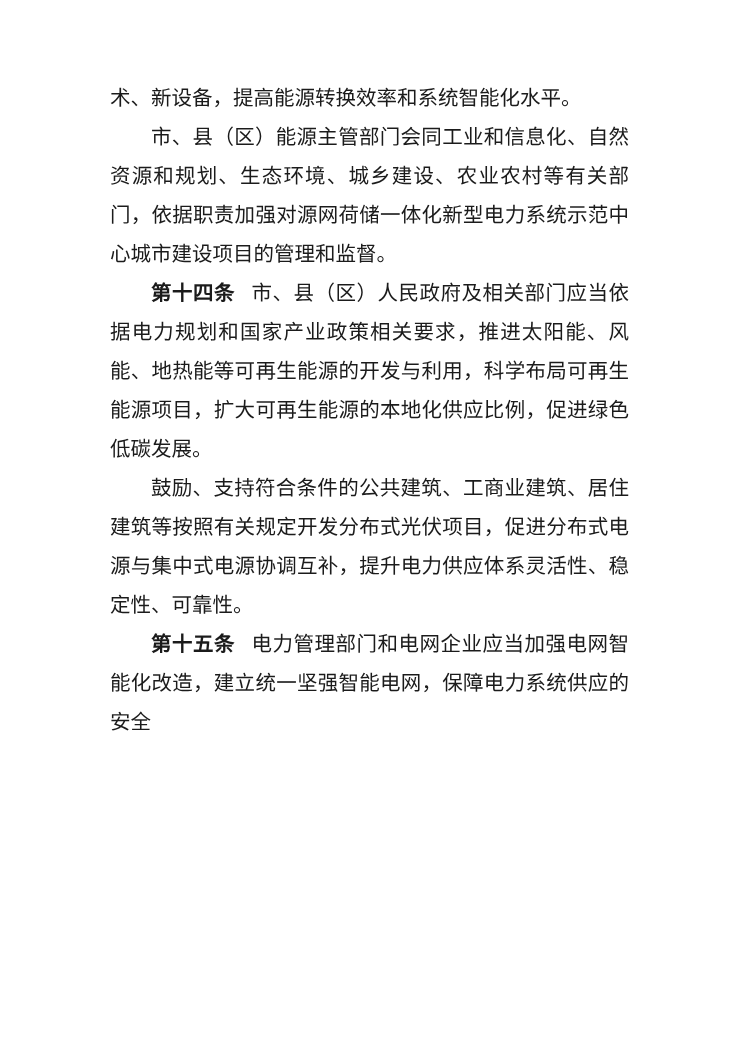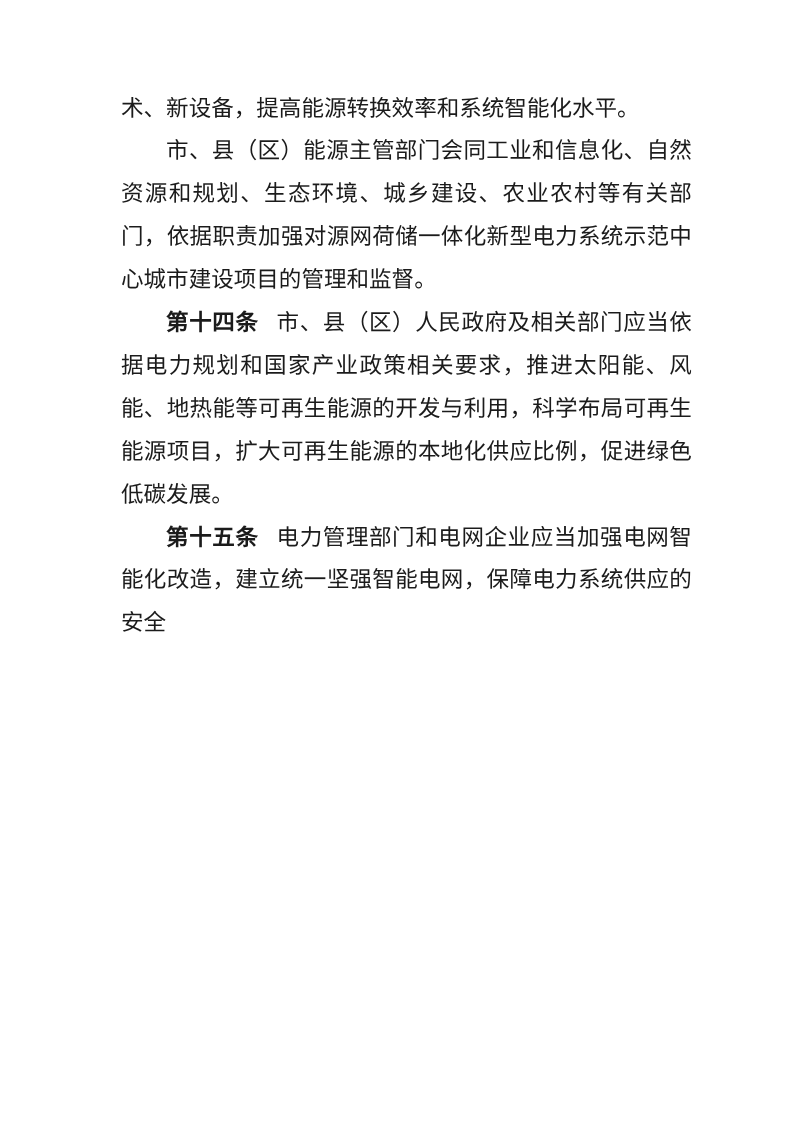--- a/index.html
+++ b/index.html
@@ -8,21 +8,21 @@
     background: #ffffff;
   }
   .page {
     position: relative;
     width: 737px;
     height: 1042px;
     background: #ffffff;
     box-sizing: border-box;
     padding: 80px 108px 0 110px;
     overflow: hidden;
-    font-family: Liberation Serif, serif;
+    font-family: Liberation Mono, monospace;
     color: #1b1b1b;
     font-size: 20.5px;
     line-height: 39px;
   }
   p.para {
     margin: 0;
     padding: 0;
     text-align: justify;
     text-justify: inter-ideograph;
     text-indent: 2em;
@@ -48,16 +48,17 @@
 <div class="page">
 
   <p class="para no-indent"><span>术、新设备，提高能源转换效率和系统智能化水平。</span></p>
 
 
 
   <p class="para"><span>市、县（区）能源主管部门会同工业和信息化、自然资源和规划、生态环境、城乡建设、农业农村等有关部门，依据职责加强对源网荷储一体化新型电力系统示范中心城市建设项目的管理和监督。</span></p>
 
   <p class="para"><span class="term">第十四条</span><span>市、县（区）人民政府及相关部门应当依据电力规划和国家产业政策相关要求，推进太阳能、风能、地热能等可再生能源的开发与利用，科学布局可再生能源项目，扩大可再生能源的本地化供应比例，促进绿色低碳发展。</span></p>
 
+  <p class="para"><span>鼓励、支持符合条件的公共建筑、工商业建筑、居住建筑等按照有关规定开发分布式光伏项目，促进分布式电源与集中式电源协调互补，提升电力供应体系灵活性、稳定性、可靠性。</span></p>
 
   <p class="para"><span class="term">第十五条</span><span>电力管理部门和电网企业应当加强电网智能化改造，建立统一坚强智能电网，保障电力系统供应的安全</span></p>
 
 </div>
 
 </body></html>

